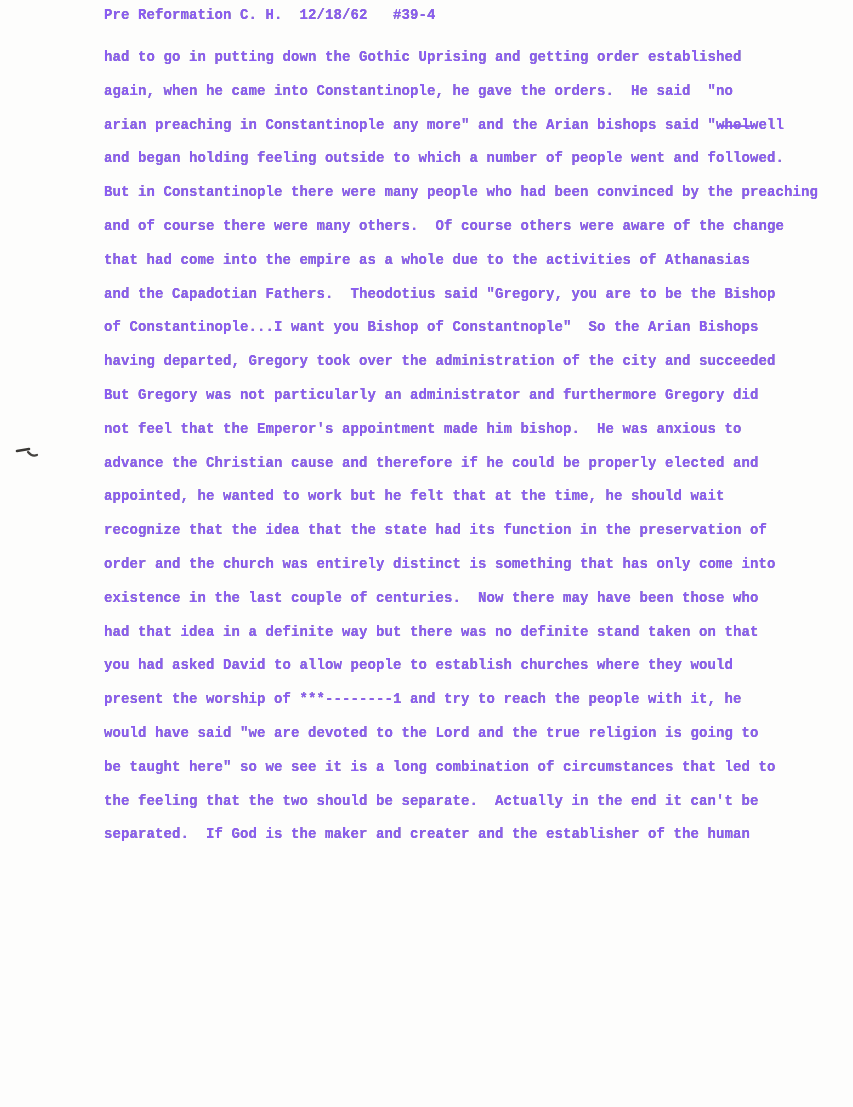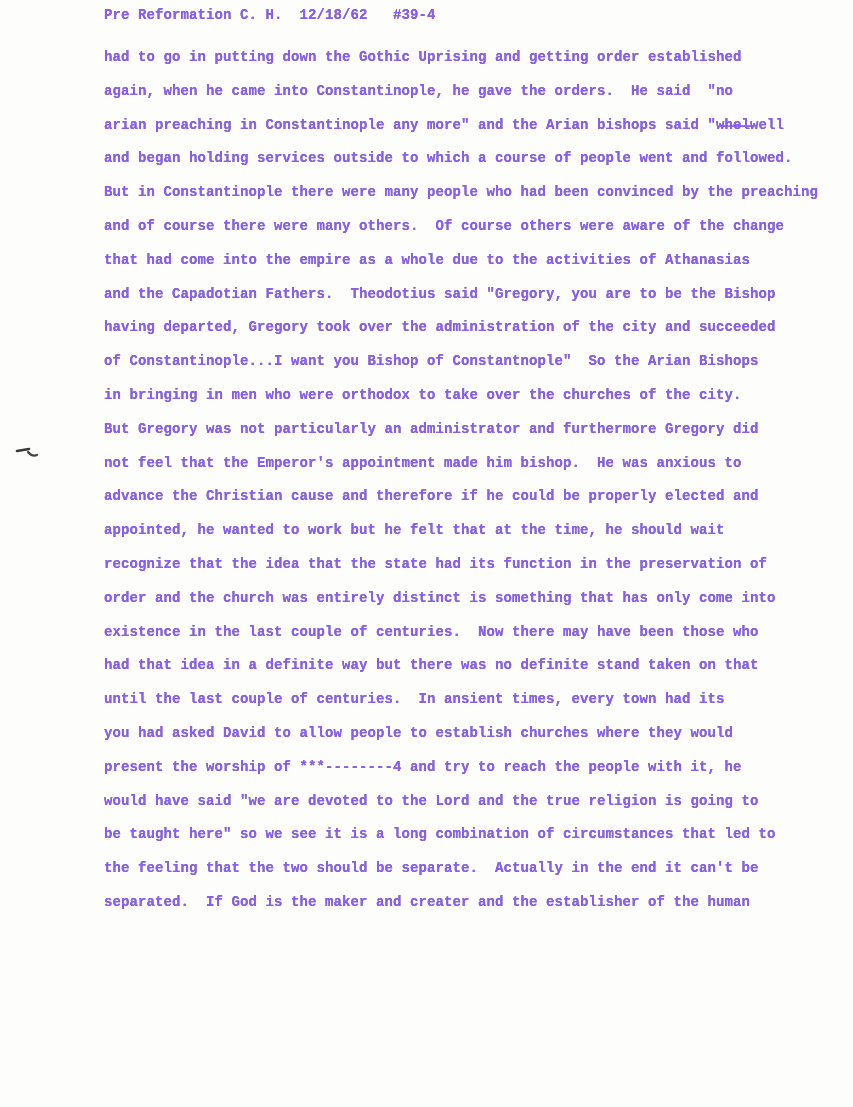--- a/index.html
+++ b/index.html
@@ -52,39 +52,37 @@
 <body>
 
 <div class="sheet">
 
   <div class="header-line">Pre Reformation C. H.  12/18/62   #39-4</div>
 
   <div class="doc-body">
       <div class="line">had to go in putting down the Gothic Uprising and getting order established</div>
       <div class="line">again, when he came into Constantinople, he gave the orders.  He said  "no</div>
       <div class="line">arian preaching in Constantinople any more" and the Arian bishops said "w̶h̶e̶l̶well</div>
-      <div class="line">and began holding services outside to which a course of people went and followed.</div>
+      <div class="line">and began holding feeling outside to which a number of people went and followed.</div>
       <div class="line">But in Constantinople there were many people who had been convinced by the preaching</div>
       <div class="line">and of course there were many others.  Of course others were aware of the change</div>
       <div class="line">that had come into the empire as a whole due to the activities of Athanasias</div>
       <div class="line">and the Capadotian Fathers.  Theodotius said "Gregory, you are to be the Bishop</div>
+      <div class="line">of Constantinople...I want you Bishop of Constantnople"  So the Arian Bishops</div>
       <div class="line">having departed, Gregory took over the administration of the city and succeeded</div>
-      <div class="line">of Constantinople...I want you Bishop of Constantnople"  So the Arian Bishops</div>
-      <div class="line">in bringing in men who were orthodox to take over the churches of the city.</div>
       <div class="line">But Gregory was not particularly an administrator and furthermore Gregory did</div>
       <div class="line">not feel that the Emperor's appointment made him bishop.  He was anxious to</div>
       <div class="line">advance the Christian cause and therefore if he could be properly elected and</div>
       <div class="line">appointed, he wanted to work but he felt that at the time, he should wait</div>
       <div class="line">recognize that the idea that the state had its function in the preservation of</div>
       <div class="line">order and the church was entirely distinct is something that has only come into</div>
       <div class="line">existence in the last couple of centuries.  Now there may have been those who</div>
       <div class="line">had that idea in a definite way but there was no definite stand taken on that</div>
-      <div class="line">until the last couple of centuries.  In ansient times, every town had its</div>
       <div class="line">you had asked David to allow people to establish churches where they would</div>
-      <div class="line">present the worship of ***--------4 and try to reach the people with it, he</div>
+      <div class="line">present the worship of ***--------1 and try to reach the people with it, he</div>
       <div class="line">would have said "we are devoted to the Lord and the true religion is going to</div>
       <div class="line">be taught here" so we see it is a long combination of circumstances that led to</div>
       <div class="line">the feeling that the two should be separate.  Actually in the end it can't be</div>
       <div class="line">separated.  If God is the maker and creater and the establisher of the human</div>
     </div>
 
   <svg class="pen-mark" width="34" height="20" viewBox="0 0 34 20" xmlns="http://www.w3.org/2000/svg">
     <path d="M3 8 L15 6" stroke="#25221f" stroke-width="2.6" stroke-linecap="round" fill="none" opacity="0.9"></path>
     <path d="M14 9 q 4 5 9 3" stroke="#25221f" stroke-width="2.2" stroke-linecap="round" fill="none" opacity="0.85"></path>
   </svg>

